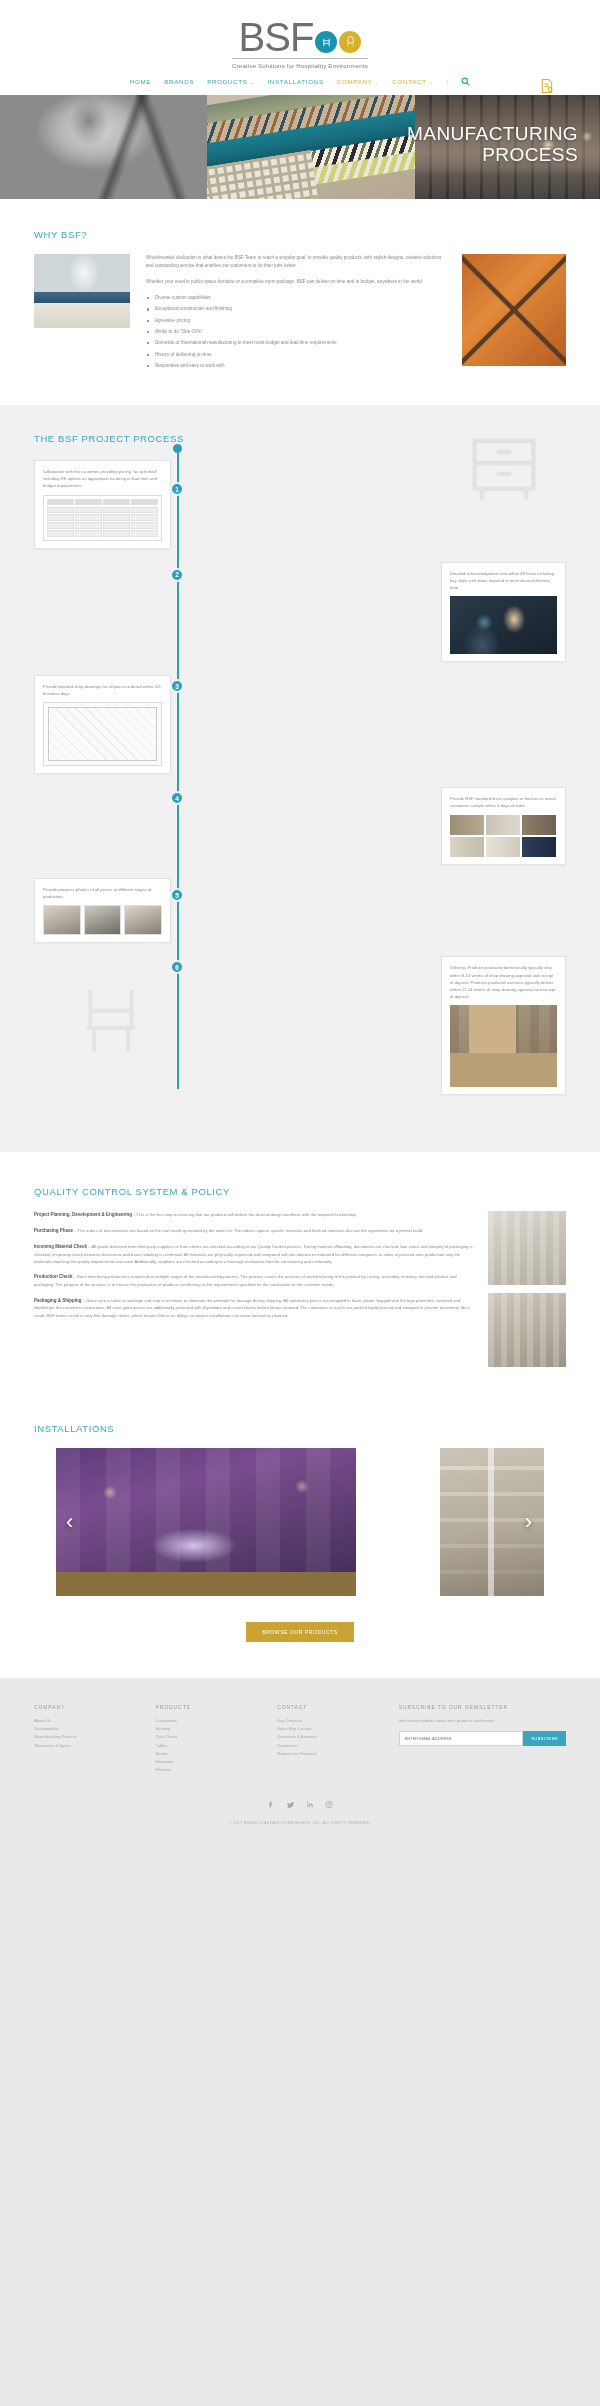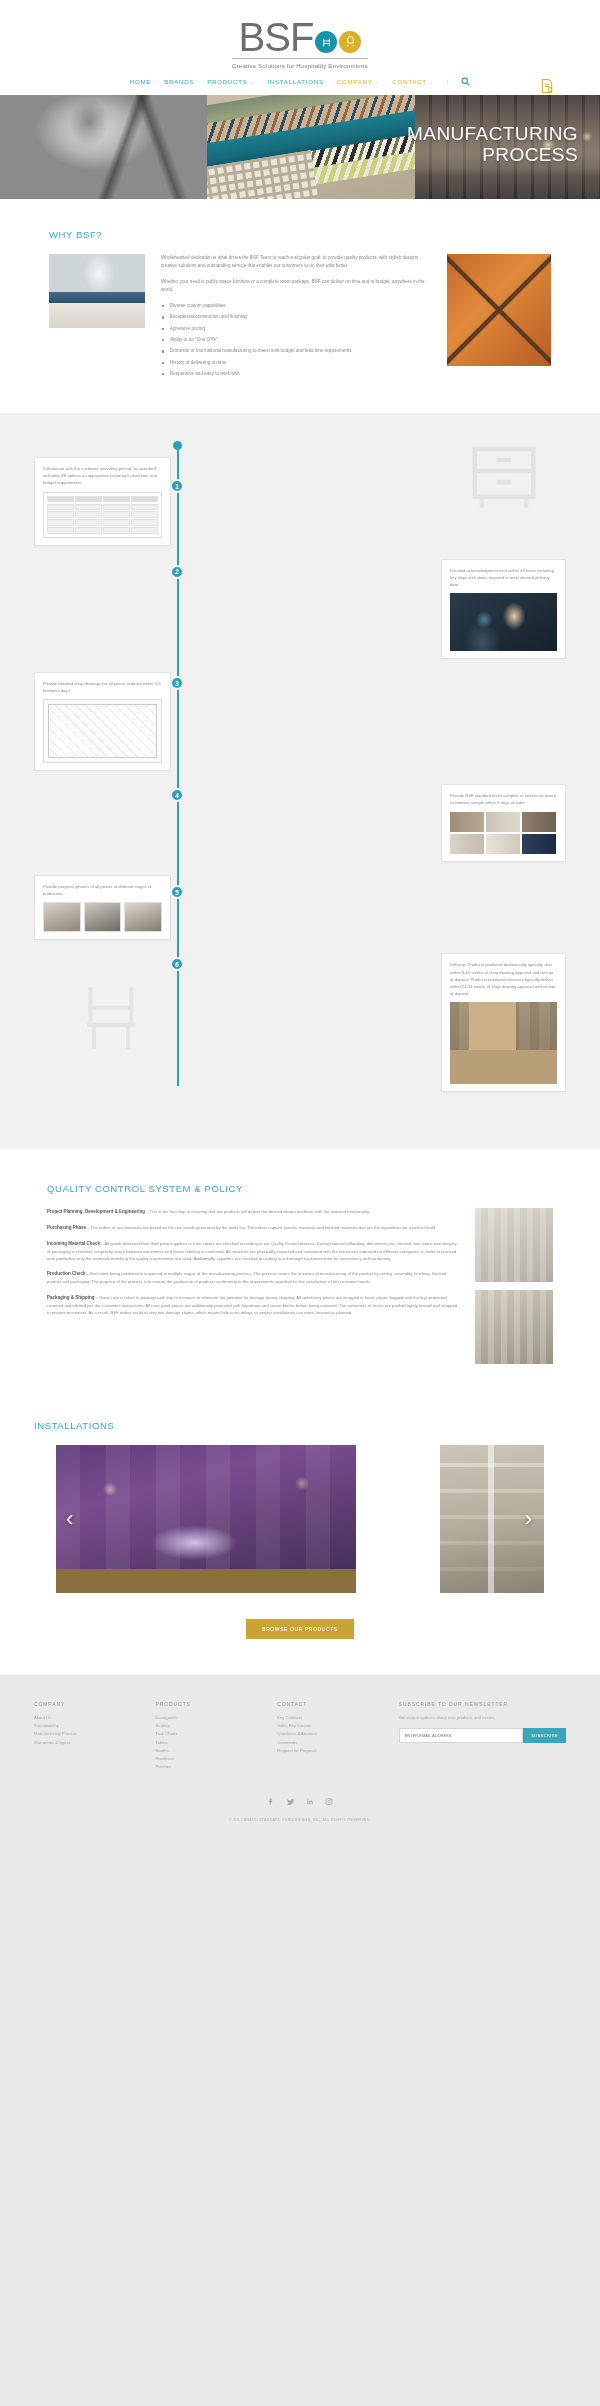--- a/index.html
+++ b/index.html
@@ -102,21 +102,21 @@
   .p3bg:after{
     content:""; position:absolute; inset:0;
     background:
       repeating-linear-gradient(90deg, rgba(255,255,255,.10) 0 14px, transparent 14px 17px),
       radial-gradient(circle 9px at 72% 48%, rgba(255,240,200,.75) 0%, transparent 75%),
       radial-gradient(circle 7px at 93% 40%, rgba(255,235,190,.6) 0%, transparent 75%),
       linear-gradient(0deg, rgba(20,20,20,.45) 0 22%, transparent 45%);
   }
 
   
-  .section { padding: 0 49px; }
+  .section { padding: 0 34px; }
   .sec-title {
     color: #3aa6bd; font-size: 9.5px; letter-spacing: 0.6px; font-weight: 400;
   }
   .why { padding-top: 30px; padding-bottom: 32px; }
   .why-grid { display: flex; gap: 16px; margin-top: 14px; align-items: flex-start; }
   .why-col-img { flex: 0 0 96px; }
   .why-img1 {
     width: 96px; height: 74px;
     background: linear-gradient(170deg,#cfd4d6 0%, #e8eaea 45%, #b9c0c2 100%);
     position: relative; overflow: hidden;
@@ -242,21 +242,21 @@
   }
   .img-boxes:after {
     content:""; position:absolute; inset:0;
     background:
       linear-gradient(0deg, #b99f78 0 42%, transparent 42%),
       linear-gradient(90deg, transparent 18%, #cbb08a 18% 62%, transparent 62%),
       repeating-linear-gradient(90deg, rgba(90,70,50,.18) 0 9px, transparent 9px 20px);
   }
 
   
-  .quality { padding: 34px 47px 30px; background: #fff; }
+  .quality { padding: 34px 34px 30px; background: #fff; }
   .q-grid { display: flex; gap: 14px; margin-top: 14px; }
   .q-left { flex: 1 1 auto; }
   .q-right { flex: 0 0 78px; display: flex; flex-direction: column; gap: 8px; }
   .q-item { font-size: 4.2px; line-height: 1.75; color: #8a8a8a; margin-bottom: 8px; }
   .q-item b { color: #555; font-weight: 700; font-size: 4.5px; }
   .q-img {
     width: 78px; height: 74px; position: relative; overflow: hidden;
     background: linear-gradient(160deg,#dcd8cf 0%,#b3ada1 100%);
   }
   .q-img.b { background: linear-gradient(160deg,#cfc9bd 0%,#9b9486 100%); }
@@ -459,20 +459,21 @@
         <rect x="4" y="6" width="16" height="13"></rect>
           <path d="M4 12h16M6 19v3M18 19v3M10 9h4M10 15h4"></path>
       </svg>
     </div>
     <div class="ghost g2">
       <svg width="82" height="82" viewBox="0 0 24 24" fill="none" stroke="#e4e4e4" stroke-width="1.2">
         <path d="M6 3v11M18 3v11M5 14h14M7 14v7M17 14v7M6 9h12"></path>
       </svg>
     </div>
 
+    <div class="sec-title">THE BSF PROJECT PROCESS</div>
 
     <div class="timeline">
       <div class="tl-dot-top"></div>
       <div class="tl-line"></div>
 
       <div class="step">
         <div class="card card-left">
           <div class="card-txt">Collaborate with the customer, providing pricing "as specified" including VE options as appropriate factoring in lead time and budget requirements.</div>
           <div class="thumb">
             <div class="doc-grid">

